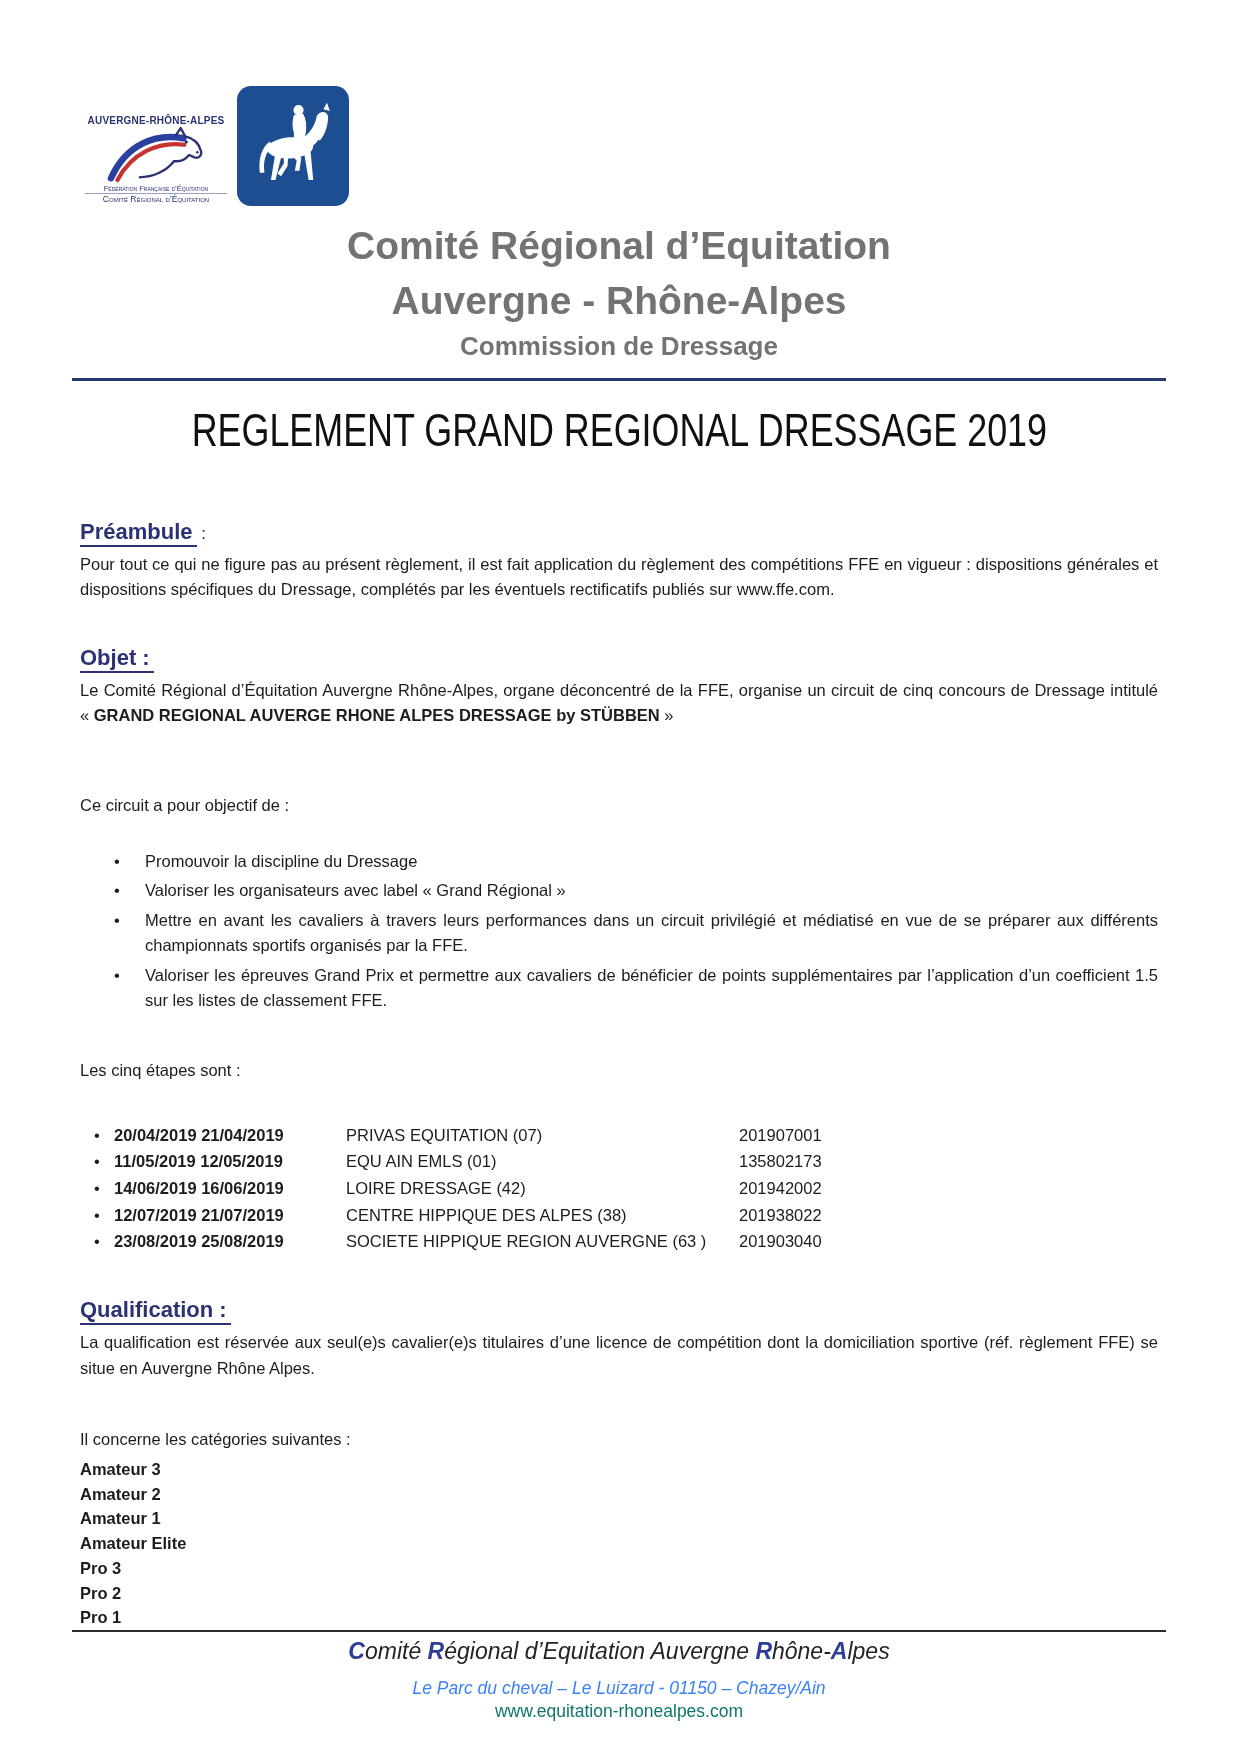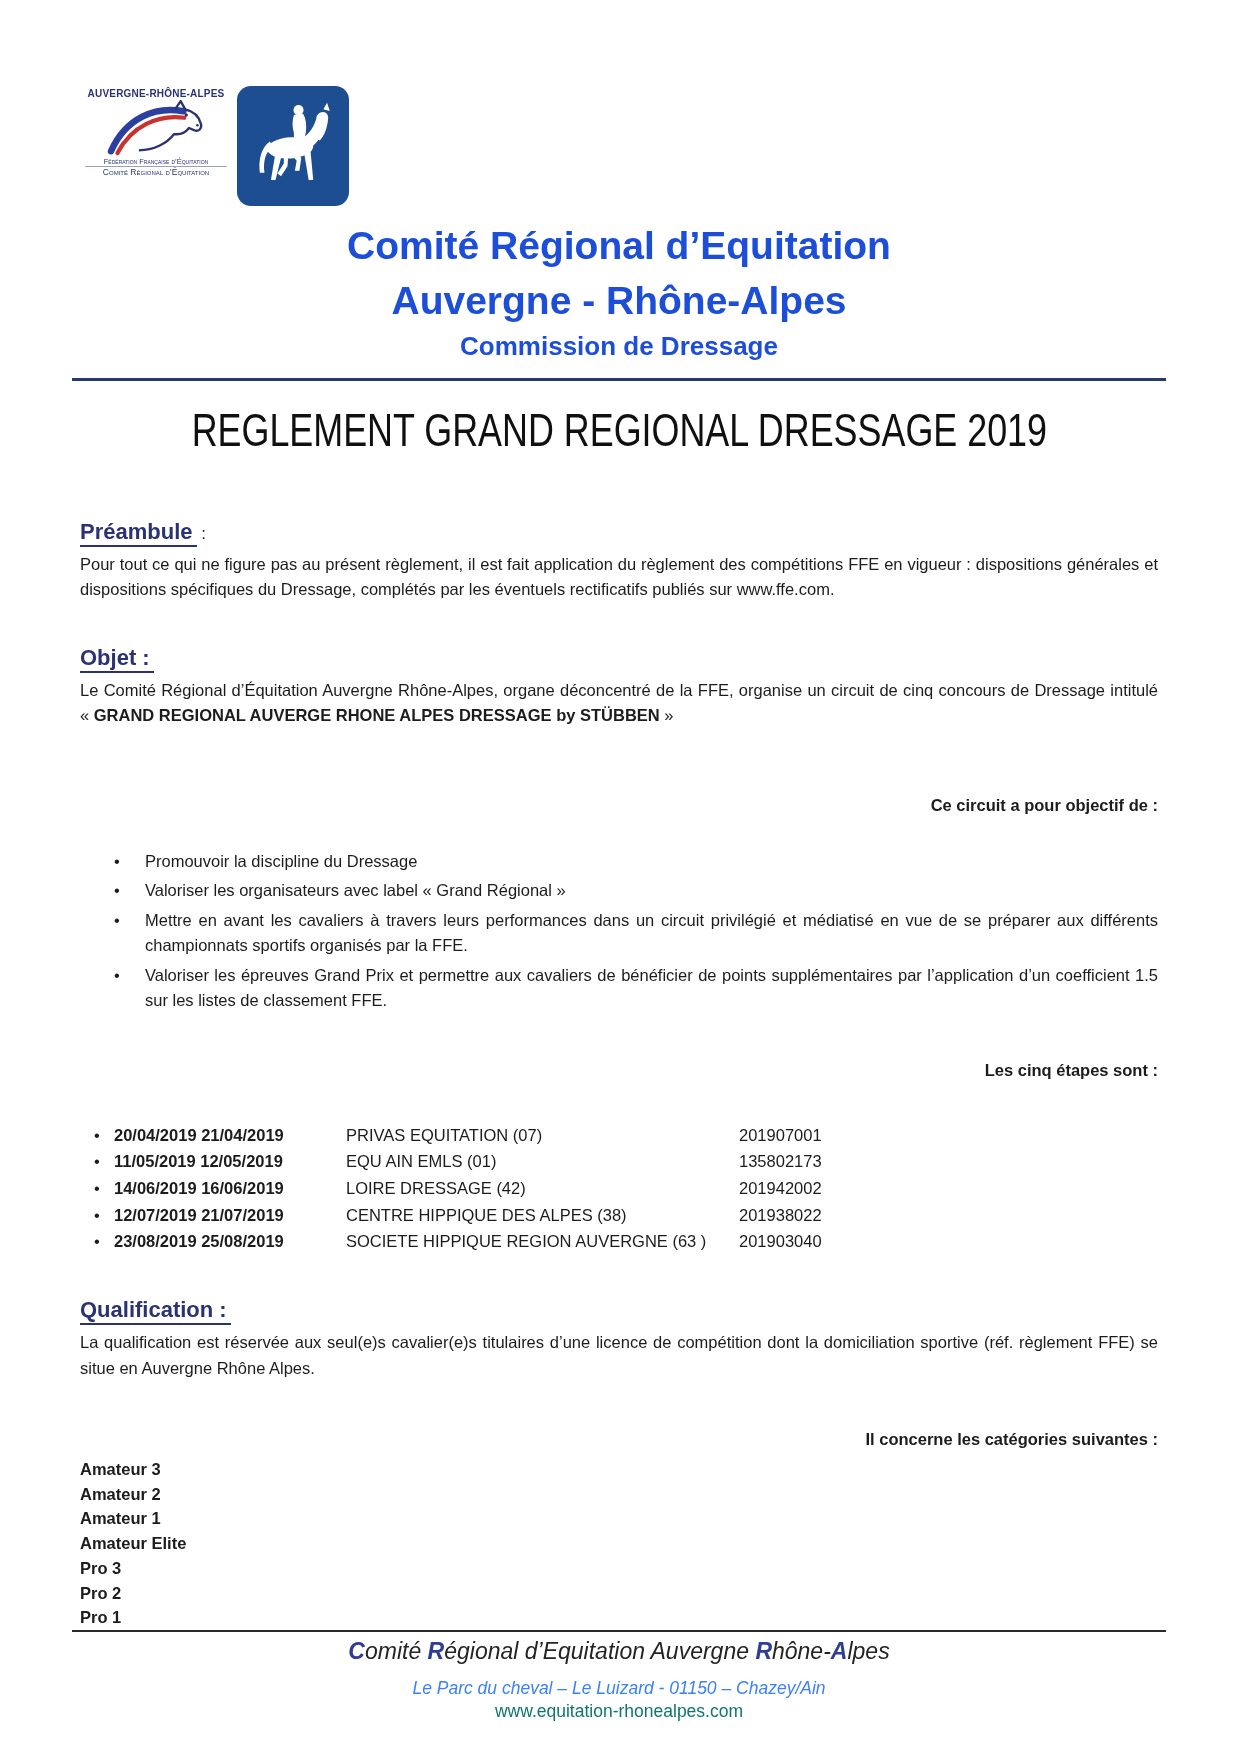--- a/index.html
+++ b/index.html
@@ -12,57 +12,57 @@
     display: flex; flex-direction: column;
     overflow: hidden;
     position: relative;
   }
   .content { padding: 0 80px; }
 
   
   .logos { display: flex; align-items: stretch; gap: 10px; margin: 86px 0 0 85px; }
   .logo-left {
     width: 142px; height: 120px; text-align: center;
-    display: flex; flex-direction: column; justify-content: flex-start;
+    display: flex; flex-direction: column; justify-content: flex-end;
     padding: 2px 0;
   }
   .logo-left .region {
     color: #2b3273; font-weight: 700; font-size: 10px; letter-spacing: .2px;
     white-space: nowrap;
   }
   .logo-left .org1 { color: #2b3273; font-size: 7.5px; font-variant: small-caps; white-space: nowrap; }
   .logo-left .org2 { color: #2b3273; font-size: 8.5px; font-variant: small-caps; white-space: nowrap; border-top: 1px solid #9aa0c0; padding-top: 0; }
   .logo-right {
     width: 112px; height: 120px; background: #1c4e91; border-radius: 14px;
     display: flex; align-items: center; justify-content: center; flex: none;
   }
 
   
-  .title-block { text-align: center; margin-top: 12px; color: #1d4ed8; }
+  .title-block { text-align: center; margin-top: 12px; color: #737373; }
   .title-line { font-size: 39px; font-weight: 700; line-height: 1.42; }
   .subtitle   { font-size: 26px; font-weight: 700; margin-top: 2px; }
 
   .rule {
     border: none; border-top: 3px solid #273a6e;
     margin: 16px 72px 0 72px;
   }
 
   .doc-title { text-align: center; margin-top: 22px; color: #101010; }
   .doc-title .squeeze {
     display: inline-block; transform: scaleX(0.78); transform-origin: 50% 50%;
     font-size: 46px; font-weight: 500; letter-spacing: 0; white-space: nowrap;
   }
 
   
   .sec-heading { font-size: 22px; font-weight: 700; color: #2b3273; }
   .sec-heading .u { border-bottom: 2.5px solid #2b3273; padding-bottom: 1px; padding-right: 4px; }
   .sec-heading .suffix { color: #1c1c1c; font-weight: 400; font-size: 17px; }
 
   .para { font-size: 16.5px; line-height: 1.55; text-align: justify; margin-top: 7px; }
-  .plain { text-align: right; font-weight: bold; }
+  .plain { text-align: left; }
   .mt-preamb { margin-top: 62px; }
   .mt-objet  { margin-top: 42px; }
   .mt-circuit{ margin-top: 64px; }
   .mt-etapes { margin-top: 44px; }
   .mt-qualif { margin-top: 42px; }
   .mt-cats   { margin-top: 46px; }
 
   ul.objectives { list-style: none; margin-top: 30px; }
   ul.objectives li {
     position: relative; padding-left: 65px; text-align: justify;

